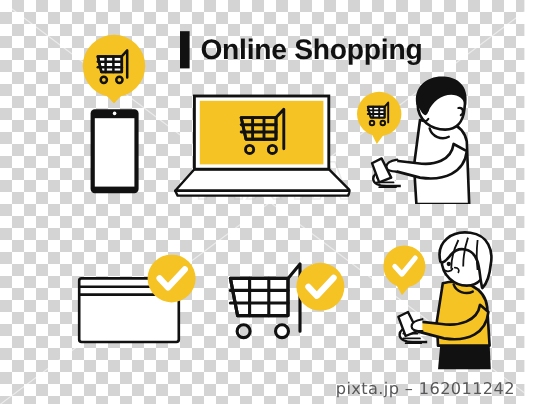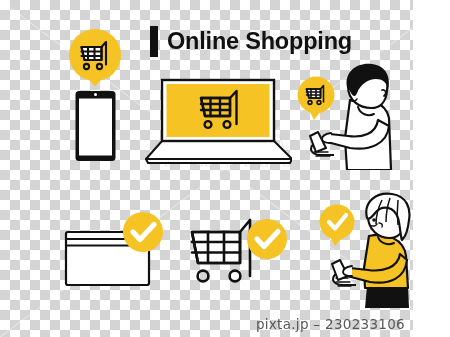--- a/index.html
+++ b/index.html
@@ -13,20 +13,21 @@
     height: 337px;
     overflow: hidden;
     font-family: "Liberation Sans", sans-serif;
     
     background-color: #ffffff;
     background-image:
       linear-gradient(45deg, #d4d4d4 25%, transparent 25%, transparent 75%, #d4d4d4 75%),
       linear-gradient(45deg, #d4d4d4 25%, transparent 25%, transparent 75%, #d4d4d4 75%);
     background-size: 20px 20px;
     background-position: 0 0, 10px 10px;
+    padding-left: 24px;
   }
 
   .layer { position: absolute; top: 0; left: 0; width: 450px; height: 337px; }
 
   
   #title-group {
     position: absolute;
     left: 150px;
     top: 26px;
     display: flex;
@@ -251,15 +252,15 @@
 
       <path d="M40 74 c-6 1 -9 3 -9 6 c0 3 4 4 9 4" fill="#ffffff" stroke="#111111" stroke-width="1.8" stroke-linecap="round"></path>
     </g>
   </svg>
 
   <div id="title-group">
     <div id="title-bar" title="|"></div>
     <div id="title-text">Online Shopping</div>
   </div>
 
-  <div id="wm-text">pixta.jp – 230233106</div>
+  <div id="wm-text">pixta.jp – 162011242</div>
 
 </div>
 
 </body></html>

